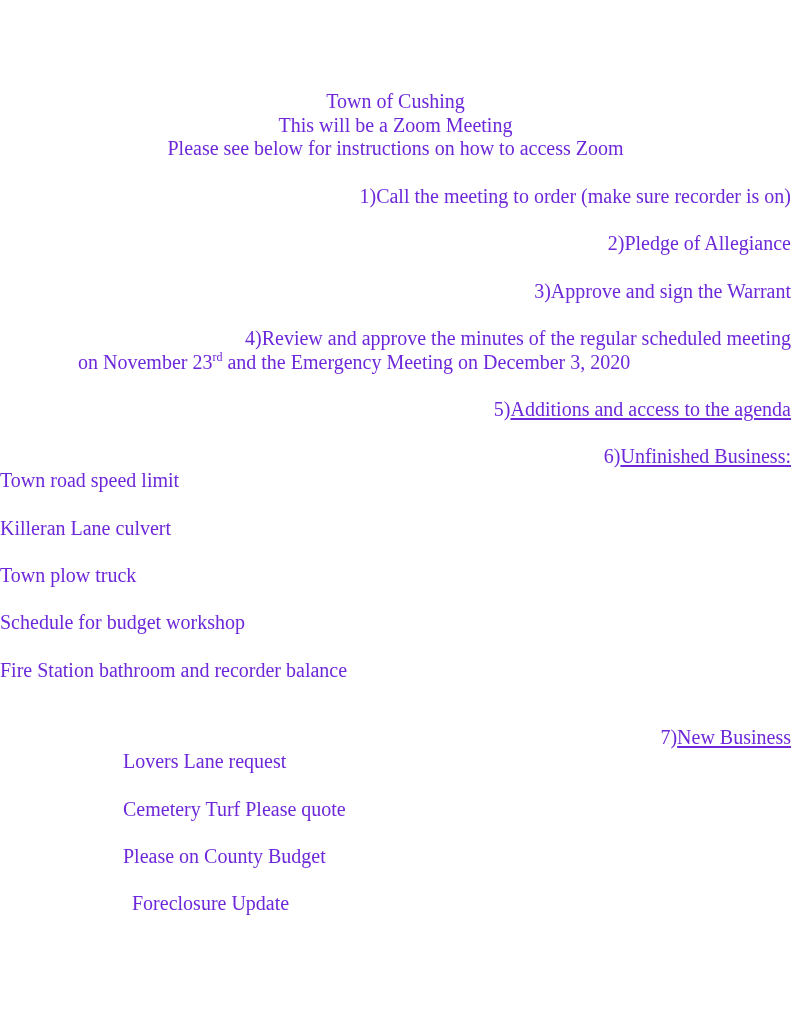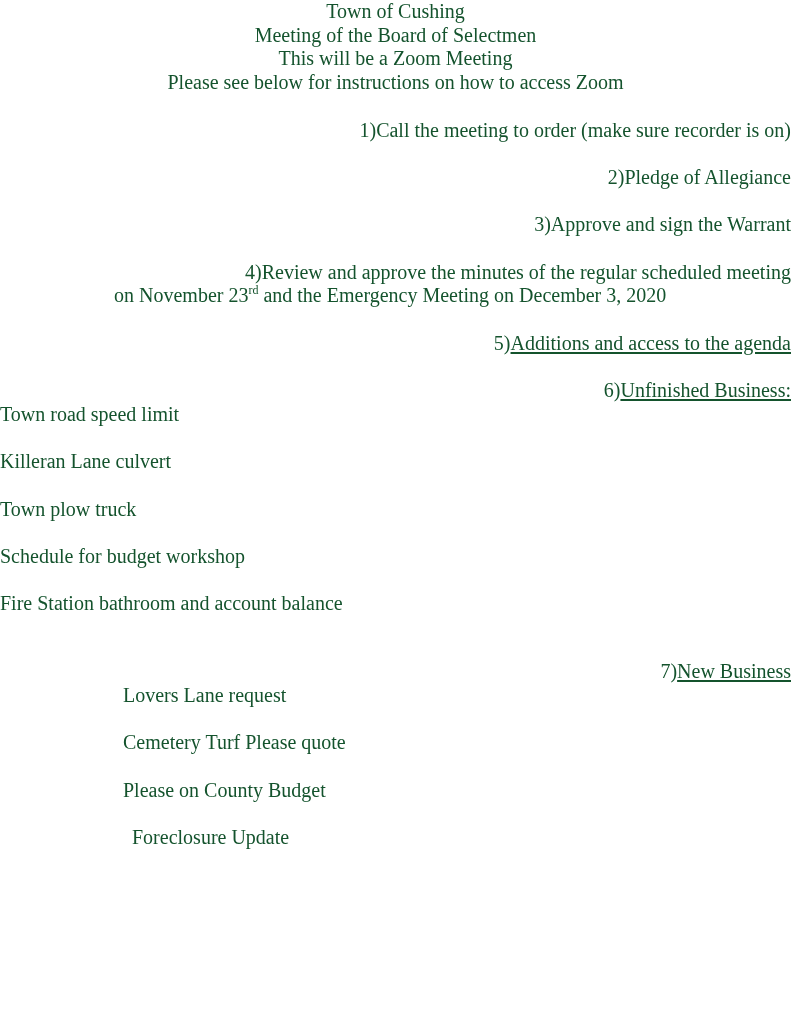--- a/index.html
+++ b/index.html
@@ -6,23 +6,24 @@
     margin: 0;
     padding: 0;
     background: #ffffff;
   }
   .page {
     position: relative;
     width: 791px;
     height: 1024px;
     background: #ffffff;
     box-sizing: border-box;
+    padding-top: 90px;
     overflow: hidden;
     font-family: "Liberation Serif", serif;
-    color: #14532d;
+    color: #6d28d9;
   }
   .line {
     font-size: 20px;
     line-height: 23.7px;
     white-space: pre;
   }
   .center {
     text-align: center;
     white-space: normal;
   }
@@ -45,21 +46,21 @@
   }
   .item-7 .num {
     width: 30px;
   }
   .ul {
     text-decoration: underline;
     text-underline-offset: 2px;
   }
   
   .cont {
-    margin-left: 114px;
+    margin-left: 78px;
   }
   
   .sub-a {
   }
   
   .sub-b {
     margin-left: 123px;
   }
   
   .sub-c {
@@ -70,21 +71,20 @@
     line-height: 0;
   }
 </style>
 </head>
 <body>
 
 <div class="page">
 
   <div class="doc-header">
     <div class="line center">Town of Cushing</div>
-    <div class="line center">Meeting of the Board of Selectmen</div>
     <div class="line center">This will be a Zoom Meeting</div>
     <div class="line center">Please see below for instructions on how to access Zoom</div>
   </div>
 
   <div class="agenda">
 
     <div class="line item gap"><span class="num">1)</span><span class="txt">Call the meeting to order (make sure recorder is on)</span></div>
 
     <div class="line item gap"><span class="num">2)</span><span class="txt">Pledge of Allegiance</span></div>
 
@@ -93,21 +93,21 @@
     <div class="line item gap"><span class="num">4)</span><span class="txt">Review and approve the minutes of the regular scheduled meeting</span></div>
     <div class="line cont"><span>on November 23</span><sup class="sup">rd</sup><span> and the Emergency Meeting on December 3, 2020</span></div>
 
     <div class="line item gap"><span class="num">5)</span><span class="txt ul">Additions and access to the agenda</span></div>
 
     <div class="line item gap"><span class="num">6)</span><span class="txt ul">Unfinished Business:</span></div>
     <div class="line sub-a">Town road speed limit</div>
     <div class="line sub-a gap">Killeran Lane culvert</div>
     <div class="line sub-a gap">Town plow truck</div>
     <div class="line sub-a gap">Schedule for budget workshop</div>
-    <div class="line sub-a gap">Fire Station bathroom and account balance</div>
+    <div class="line sub-a gap">Fire Station bathroom and recorder balance</div>
 
     <div class="line item item-7"><span class="num">7)</span><span class="txt ul">New Business</span></div>
     <div class="line sub-b">Lovers Lane request</div>
     <div class="line sub-b gap">Cemetery Turf Please quote</div>
     <div class="line sub-b gap">Please on County Budget</div>
     <div class="line sub-c gap">Foreclosure Update</div>
 
   </div>
 
 </div>

